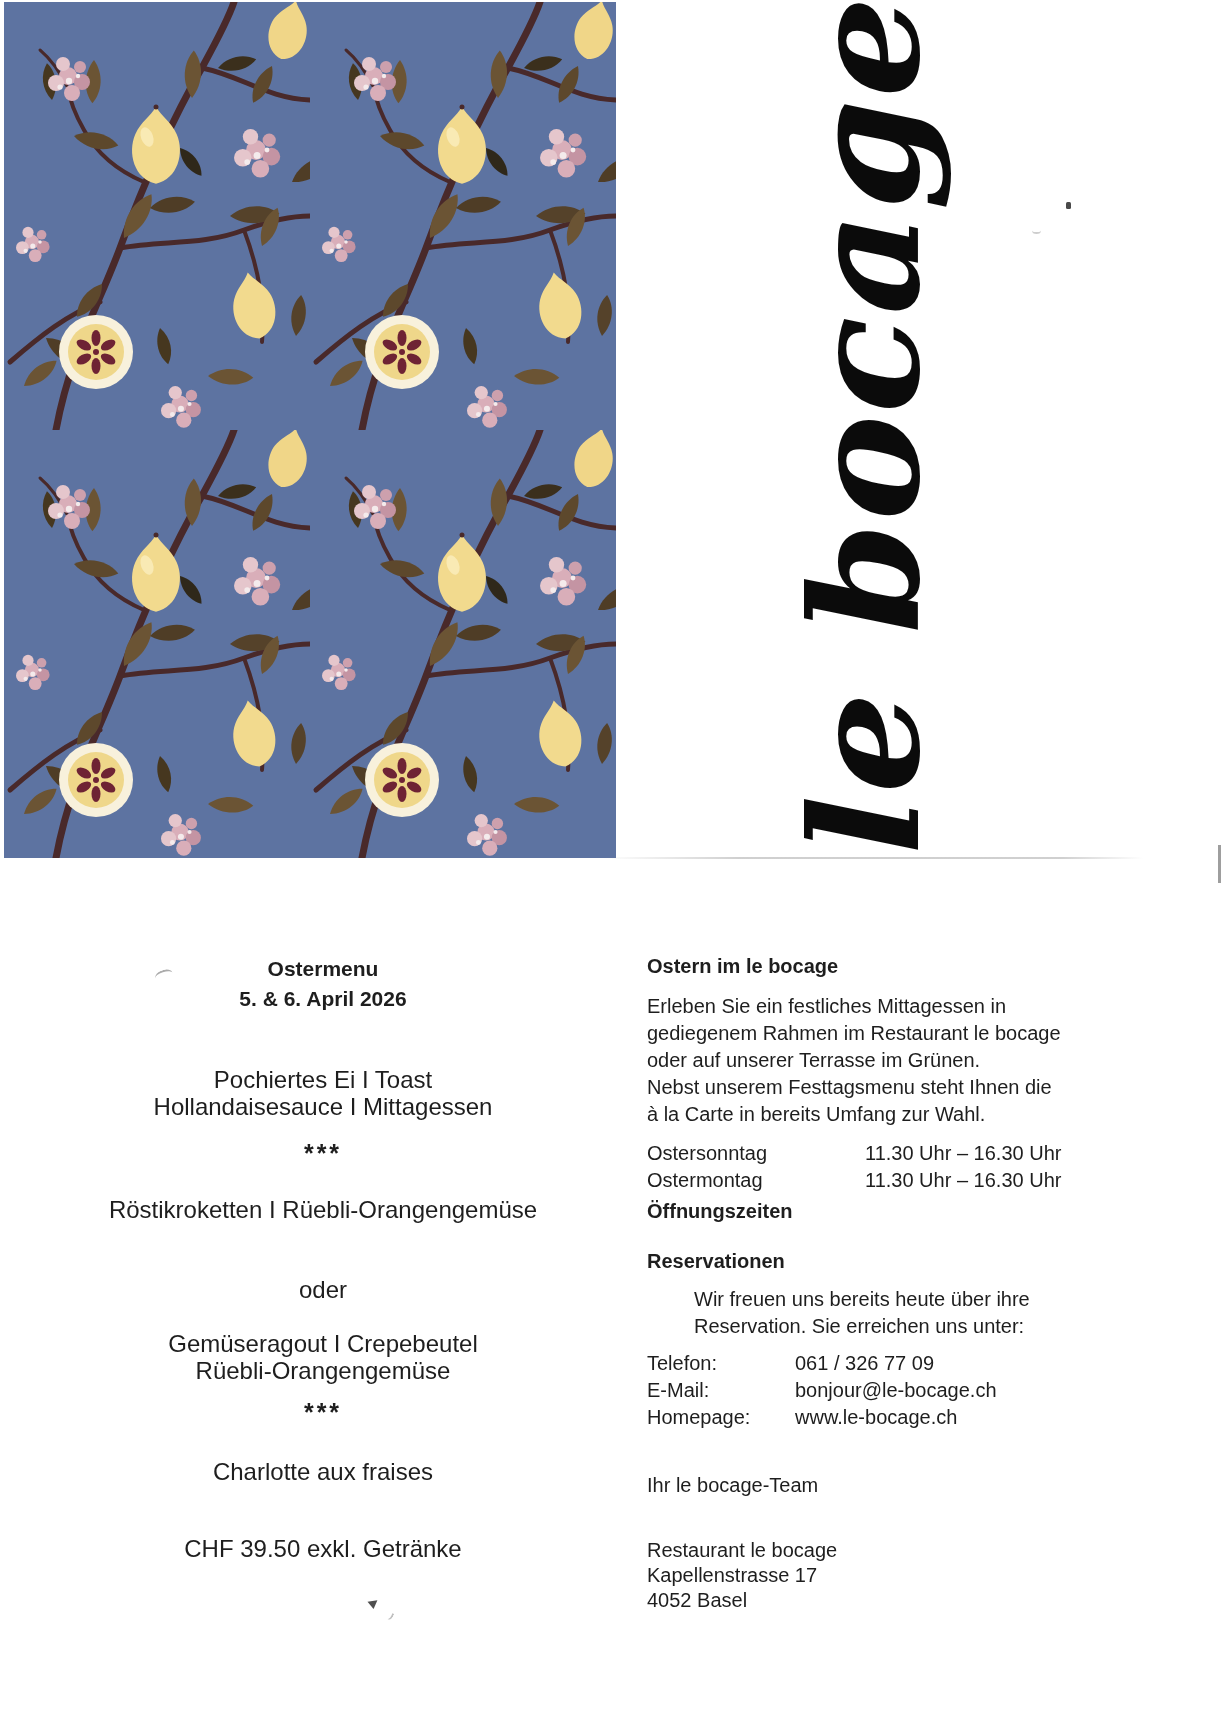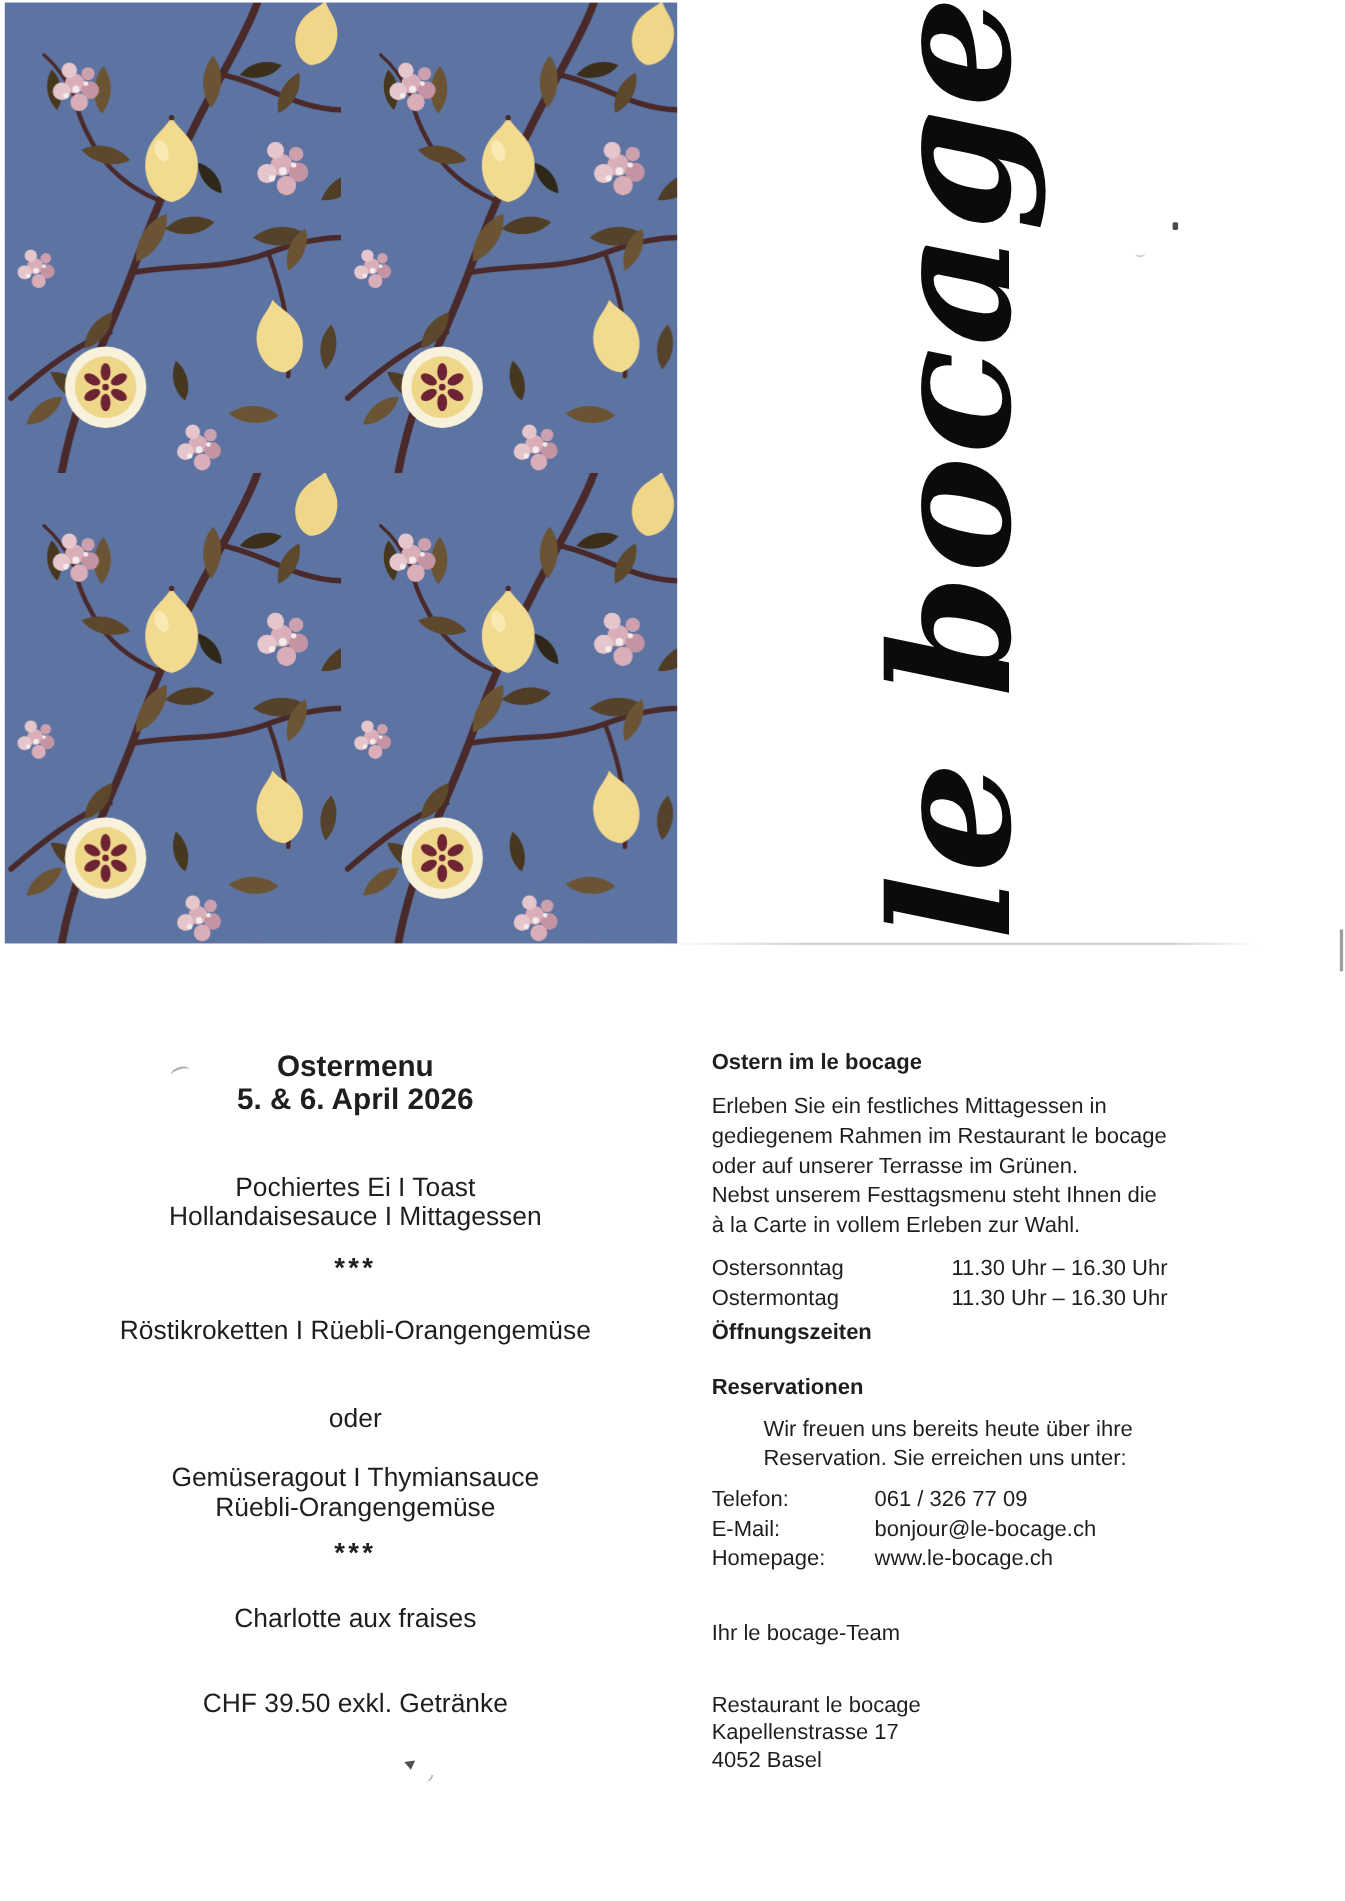--- a/index.html
+++ b/index.html
@@ -18,21 +18,21 @@
              font-size:150px;letter-spacing:0.01em;color:#0b0b0b;white-space:nowrap;
              transform:rotate(-90deg) scaleX(1.06);}
 
   
   .menu-col{position:absolute;left:83px;top:0;width:480px;height:1728px;
             text-align:center;font-size:24px;line-height:27px;}
   .info-col{position:absolute;left:647px;top:0;width:500px;height:1696px;
             text-align:left;font-size:20px;line-height:27px;}
   .b{position:absolute;left:0;right:0;}
 
-  .t-title{top:954px;font-weight:bold;font-size:27px;line-height:30px;}
+  .t-title{top:954px;font-weight:bold;font-size:21px;line-height:30px;}
   .t-starter{top:1066px;}
   .t-sep1{top:1140px;font-weight:bold;font-size:25px;letter-spacing:3px;}
   .t-main1{top:1196px;}
   .t-oder{top:1276px;}
   .t-main2{top:1330px;}
   .t-sep2{top:1399px;font-weight:bold;font-size:25px;letter-spacing:3px;}
   .t-dessert{top:1458px;}
   .t-price{top:1535px;}
 
   .i-heading{top:953px;font-weight:bold;}
@@ -153,36 +153,36 @@
     <div class="b t-starter">
       <div>Pochiertes Ei I Toast</div>
       <div>Hollandaisesauce I Mittagessen</div>
     </div>
     <div class="b t-sep1">***</div>
     <div class="b t-main1">
       <div>Röstikroketten I Rüebli-Orangengemüse</div>
     </div>
     <div class="b t-oder">oder</div>
     <div class="b t-main2">
-      <div>Gemüseragout I Thymiansauce</div>
+      <div>Gemüseragout I Crepebeutel</div>
       <div>Rüebli-Orangengemüse</div>
     </div>
     <div class="b t-sep2">***</div>
     <div class="b t-dessert">Charlotte aux fraises</div>
     <div class="b t-price">CHF 39.50 exkl. Getränke</div>
   </div>
 
   <div class="info-col">
     <div class="b i-heading">Ostern im le bocage</div>
     <div class="b i-intro">
       <div>Erleben Sie ein festliches Mittagessen in</div>
       <div>gediegenem Rahmen im Restaurant le bocage</div>
       <div>oder auf unserer Terrasse im Grünen.</div>
       <div>Nebst unserem Festtagsmenu steht Ihnen die</div>
-      <div>à la Carte in vollem Erleben zur Wahl.</div>
+      <div>à la Carte in bereits Umfang zur Wahl.</div>
     </div>
     <div class="b i-hours-h">Öffnungszeiten</div>
     <div class="b i-hours">
       <div>
         <span class="day">Ostersonntag</span><span>11.30 Uhr – 16.30 Uhr</span>
       </div>
       <div>
         <span class="day">Ostermontag</span><span>11.30 Uhr – 16.30 Uhr</span>
       </div>
     </div>

